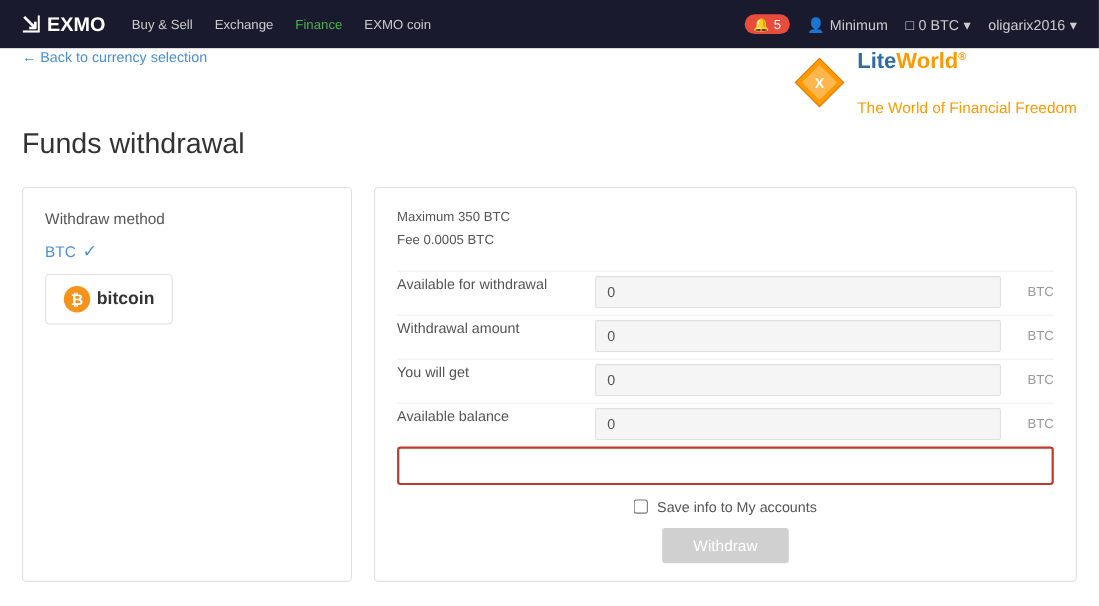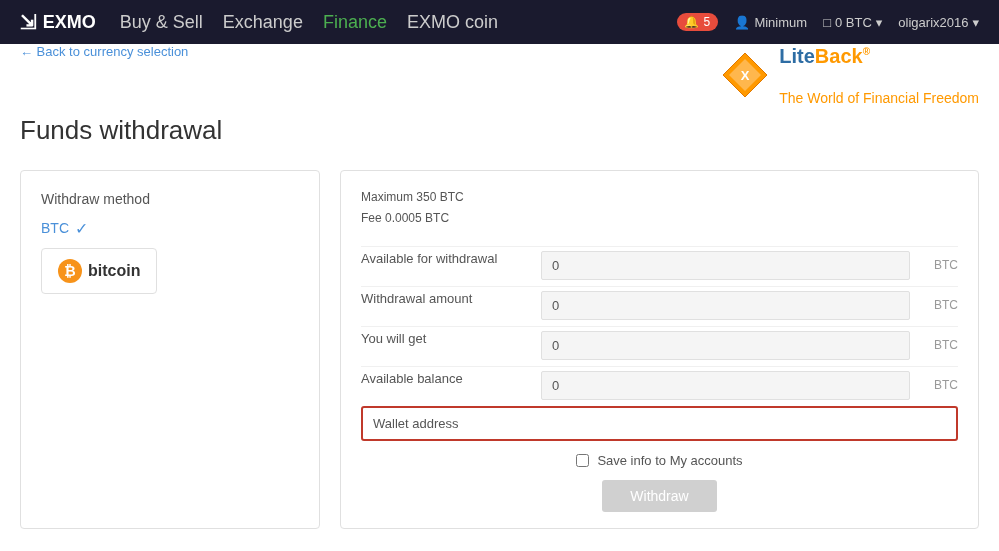--- a/index.html
+++ b/index.html
@@ -29,21 +29,21 @@
       font-weight: bold;
     }
     .navbar-links {
       display: flex;
       gap: 20px;
       flex: 1;
     }
     .navbar-link {
       color: #ccc;
       text-decoration: none;
-      font-size: 18px;
+      font-size: 12px;
       cursor: pointer;
     }
     .navbar-link.active { color: #4caf50; }
     .navbar-right {
       display: flex;
       align-items: center;
       gap: 16px;
     }
     .notif-btn {
       background: #e74c3c;
@@ -305,21 +305,21 @@
     <a class="back-link">← Back to currency selection</a>
     <div class="liteforex-logo">
 
       <svg class="lf-diamond" viewBox="0 0 52 52" xmlns="http://www.w3.org/2000/svg">
         <polygon points="26,4 48,26 26,48 4,26" fill="#f90" stroke="#e07800" stroke-width="1"></polygon>
         <polygon points="26,10 42,26 26,42 10,26" fill="#fff" opacity="0.3"></polygon>
         <text x="26" y="31" text-anchor="middle" font-size="13" font-weight="bold" fill="#fff">X</text>
       </svg>
       <div class="lf-text">
         <div class="lf-name">
-          <span style="color:#2e6da4;">Lite</span><span style="color:#f90;">Back</span><sup style="font-size:10px;color:#f90;">®</sup>
+          <span style="color:#2e6da4;">Lite</span><span style="color:#f90;">World</span><sup style="font-size:10px;color:#f90;">®</sup>
         </div>
         <div class="lf-tagline">The World of Financial Freedom</div>
       </div>
     </div>
   </div>
 
   <h1 class="page-title">Funds withdrawal</h1>
 
   <div class="content-row">
 
@@ -367,21 +367,20 @@
 
       <div class="form-row">
         <div class="form-label">Available balance</div>
         <div class="form-value-box">
           <div class="form-value-input">0</div>
           <span class="form-currency">BTC</span>
         </div>
       </div>
 
       <div class="wallet-row">
-        <div class="wallet-label">Wallet address</div>
         <input class="wallet-input" type="text" style="">
       </div>
 
       <div class="checkbox-row">
         <input type="checkbox" style="">
         <label class="checkbox-label">Save info to My accounts</label>
       </div>
 
       <button class="withdraw-btn">Withdraw</button>
     </div>

